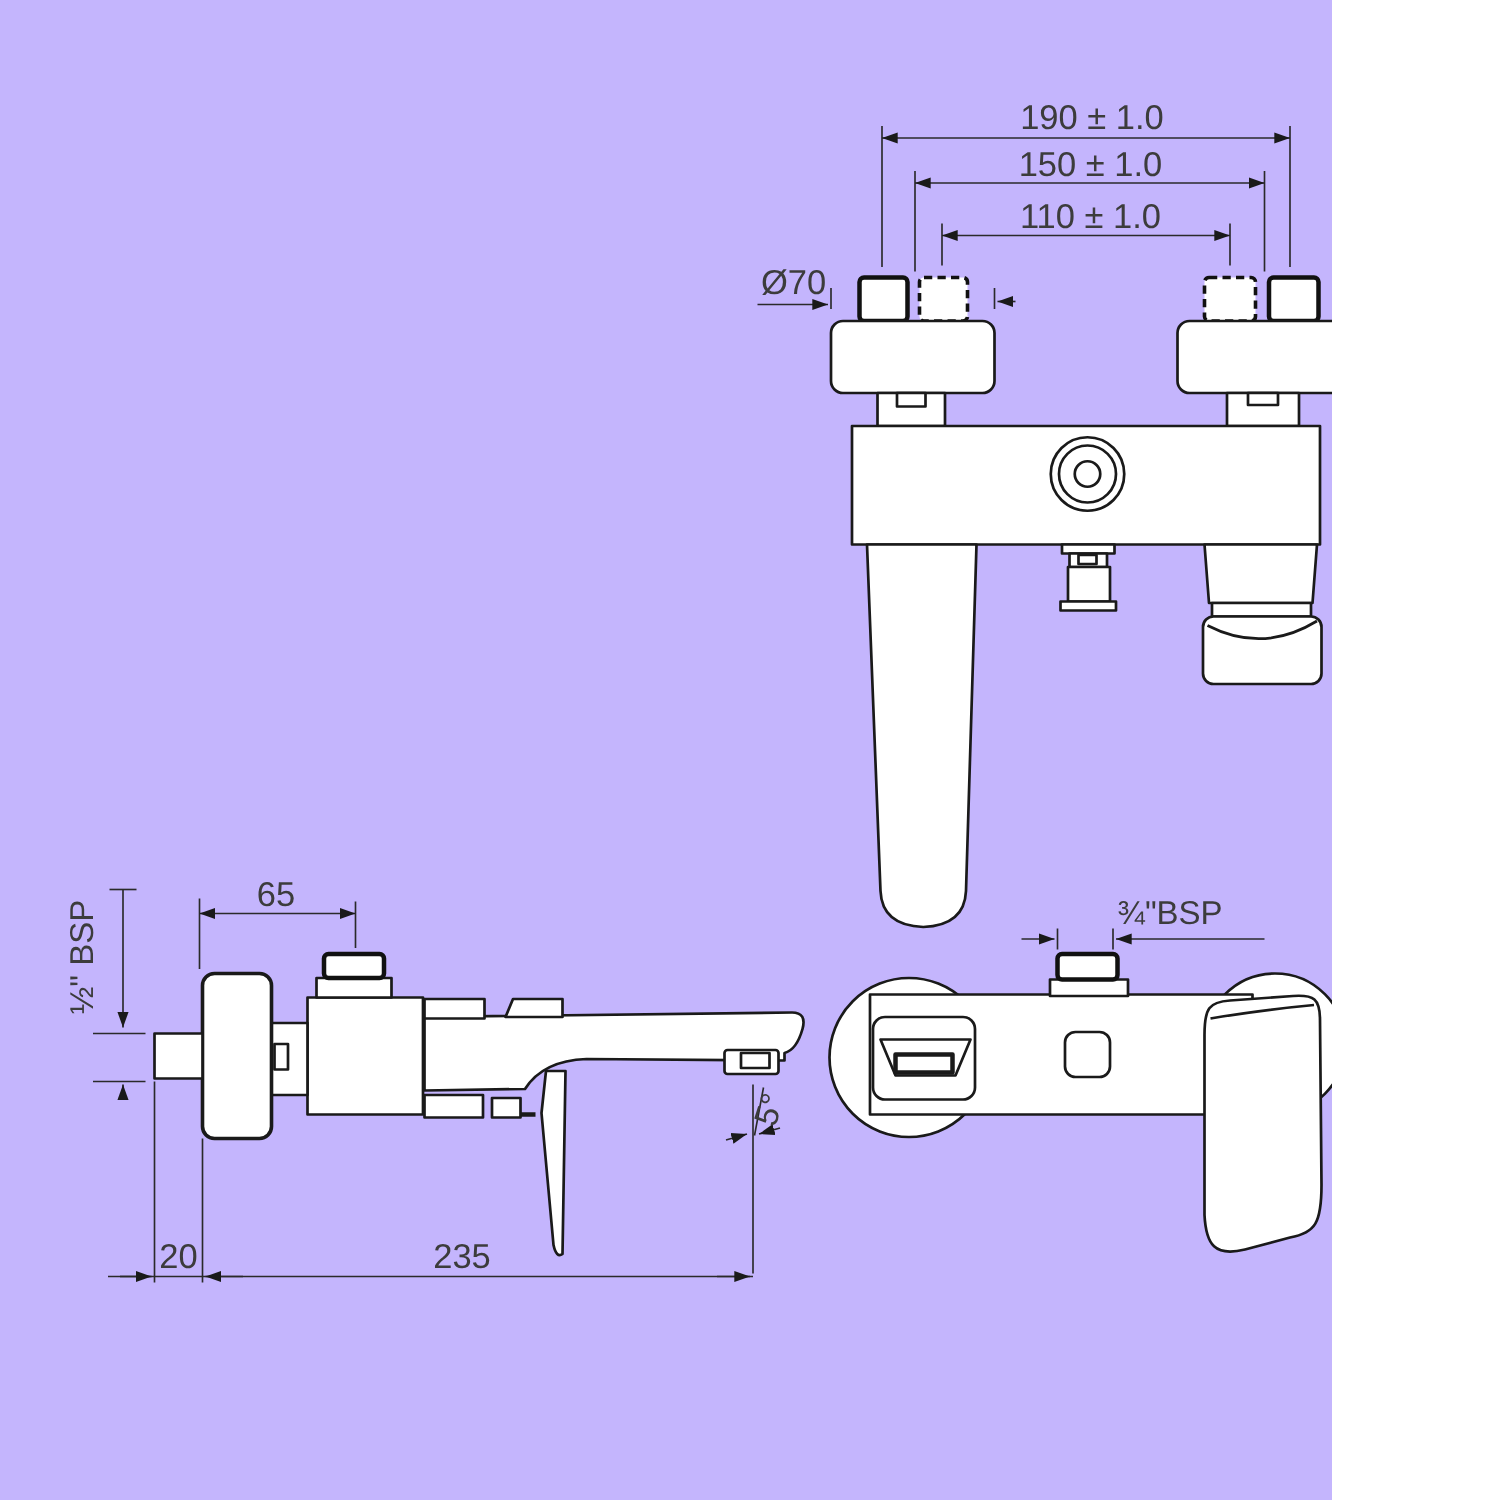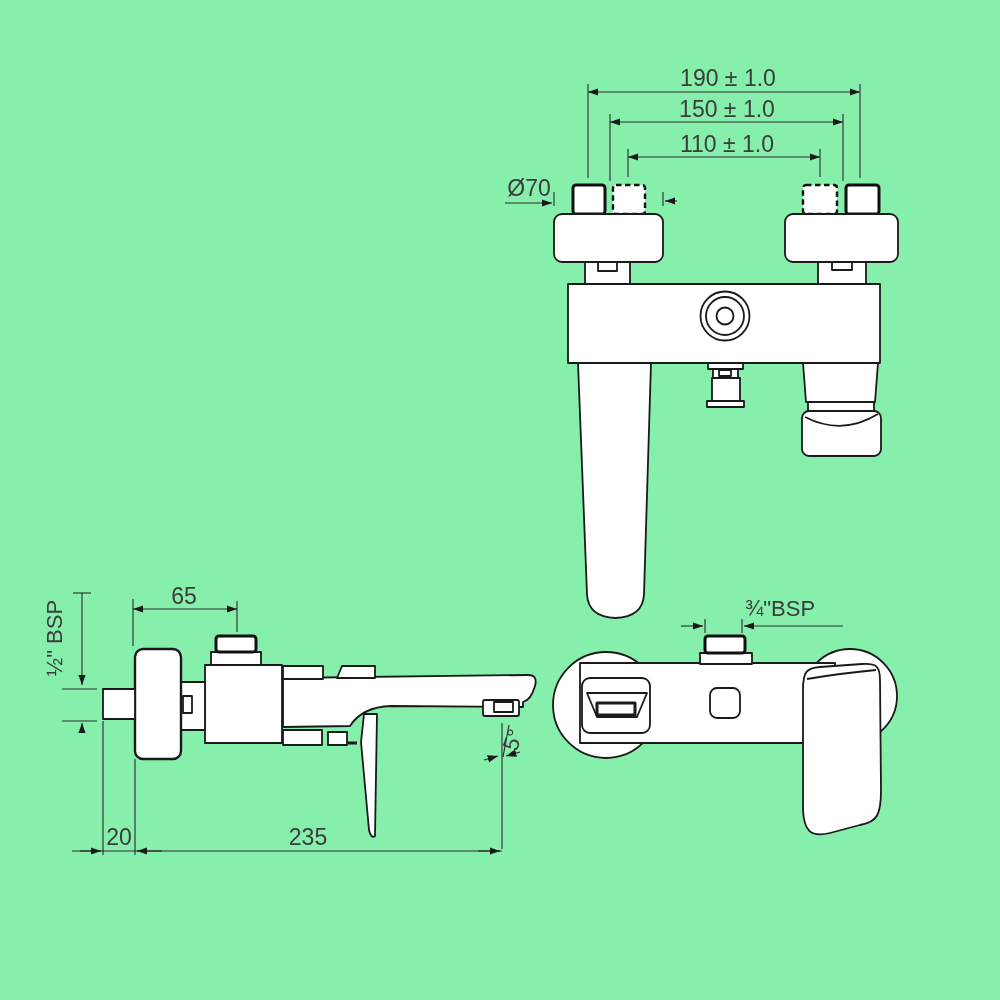--- a/index.html
+++ b/index.html
@@ -1,16 +1,16 @@
 <!DOCTYPE html>
 <html><head>
 <meta charset="utf-8">
 <style>
   html,body{margin:0;padding:0;background:#fff;}
-  .stage{position:relative;width:1000px;height:1000px;background:#86efac;overflow:hidden;
+  .stage{position:relative;width:888px;height:1000px;background:#c4b5fd;overflow:hidden;
          font-family:"Liberation Sans", sans-serif;}
   svg text{font-family:"Liberation Sans", sans-serif;fill:#3c3c3c;}
   .outline{fill:#fff;stroke:#1a1a1a;stroke-width:1.8;stroke-linejoin:round;}
   .outline-nofill{fill:none;stroke:#1a1a1a;stroke-width:1.8;stroke-linejoin:round;}
   .heavy{fill:#fff;stroke:#111;stroke-width:3;stroke-linejoin:round;}
   .dashed{fill:#fff;stroke:#111;stroke-width:2.4;stroke-dasharray:5.5 3.5;stroke-linejoin:round;}
   .dim{stroke:#2a2a2a;stroke-width:1.1;fill:none;}
   .dimtxt{font-size:23px;}
   .dimtxt-sm{font-size:22px;}
 </style>

